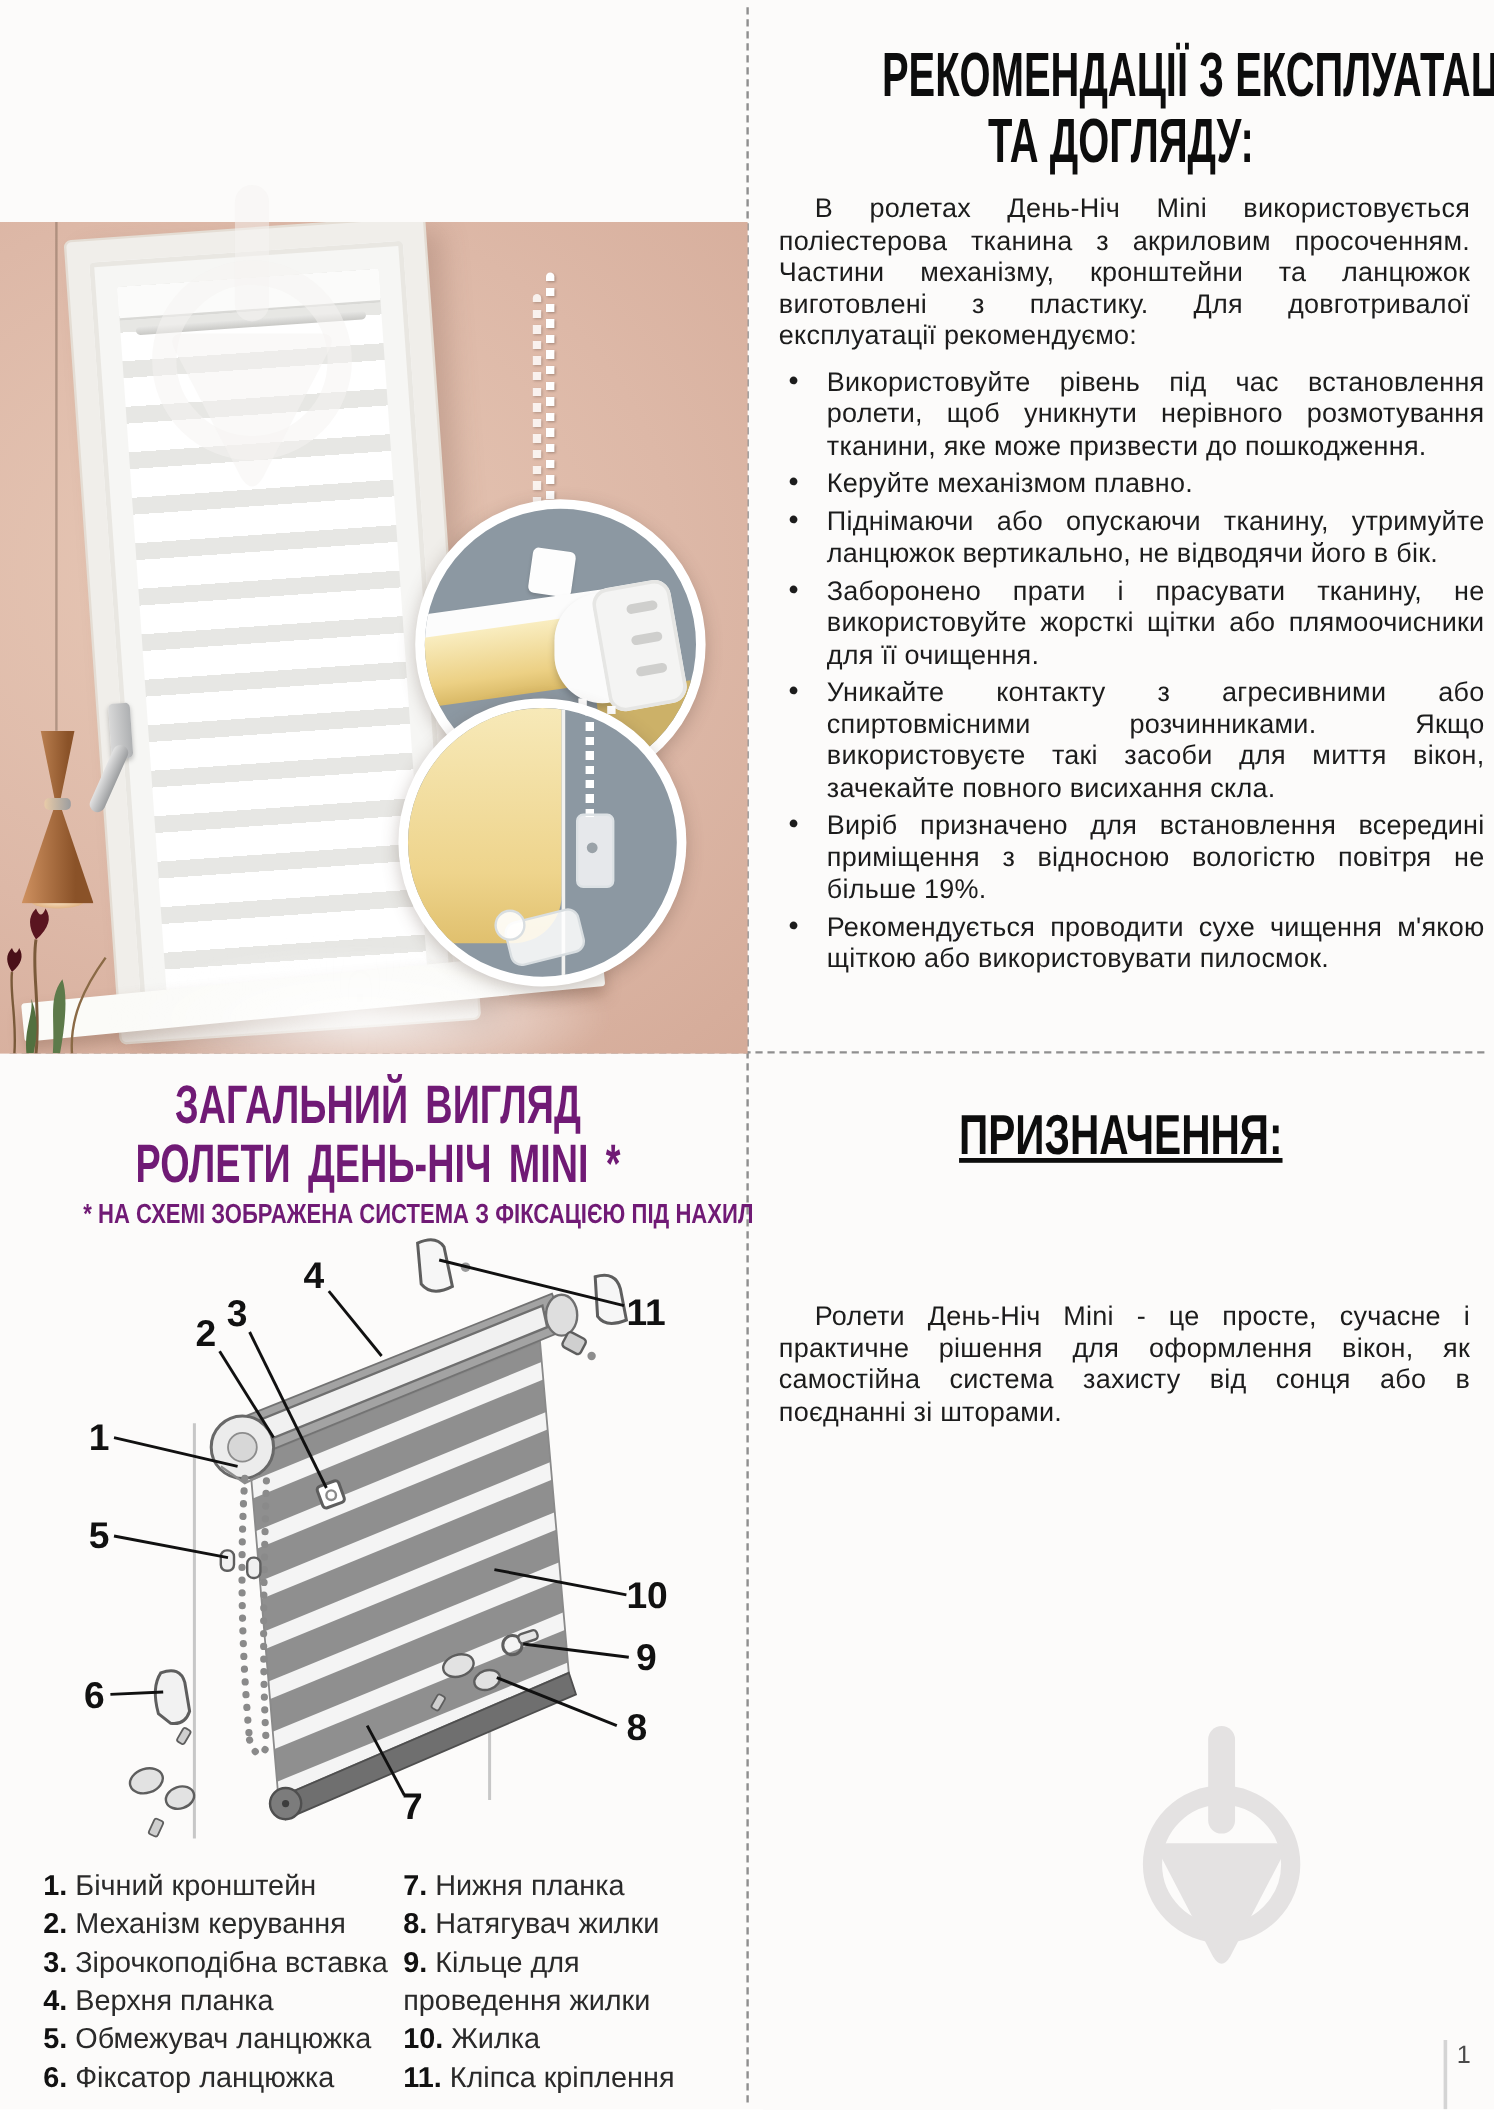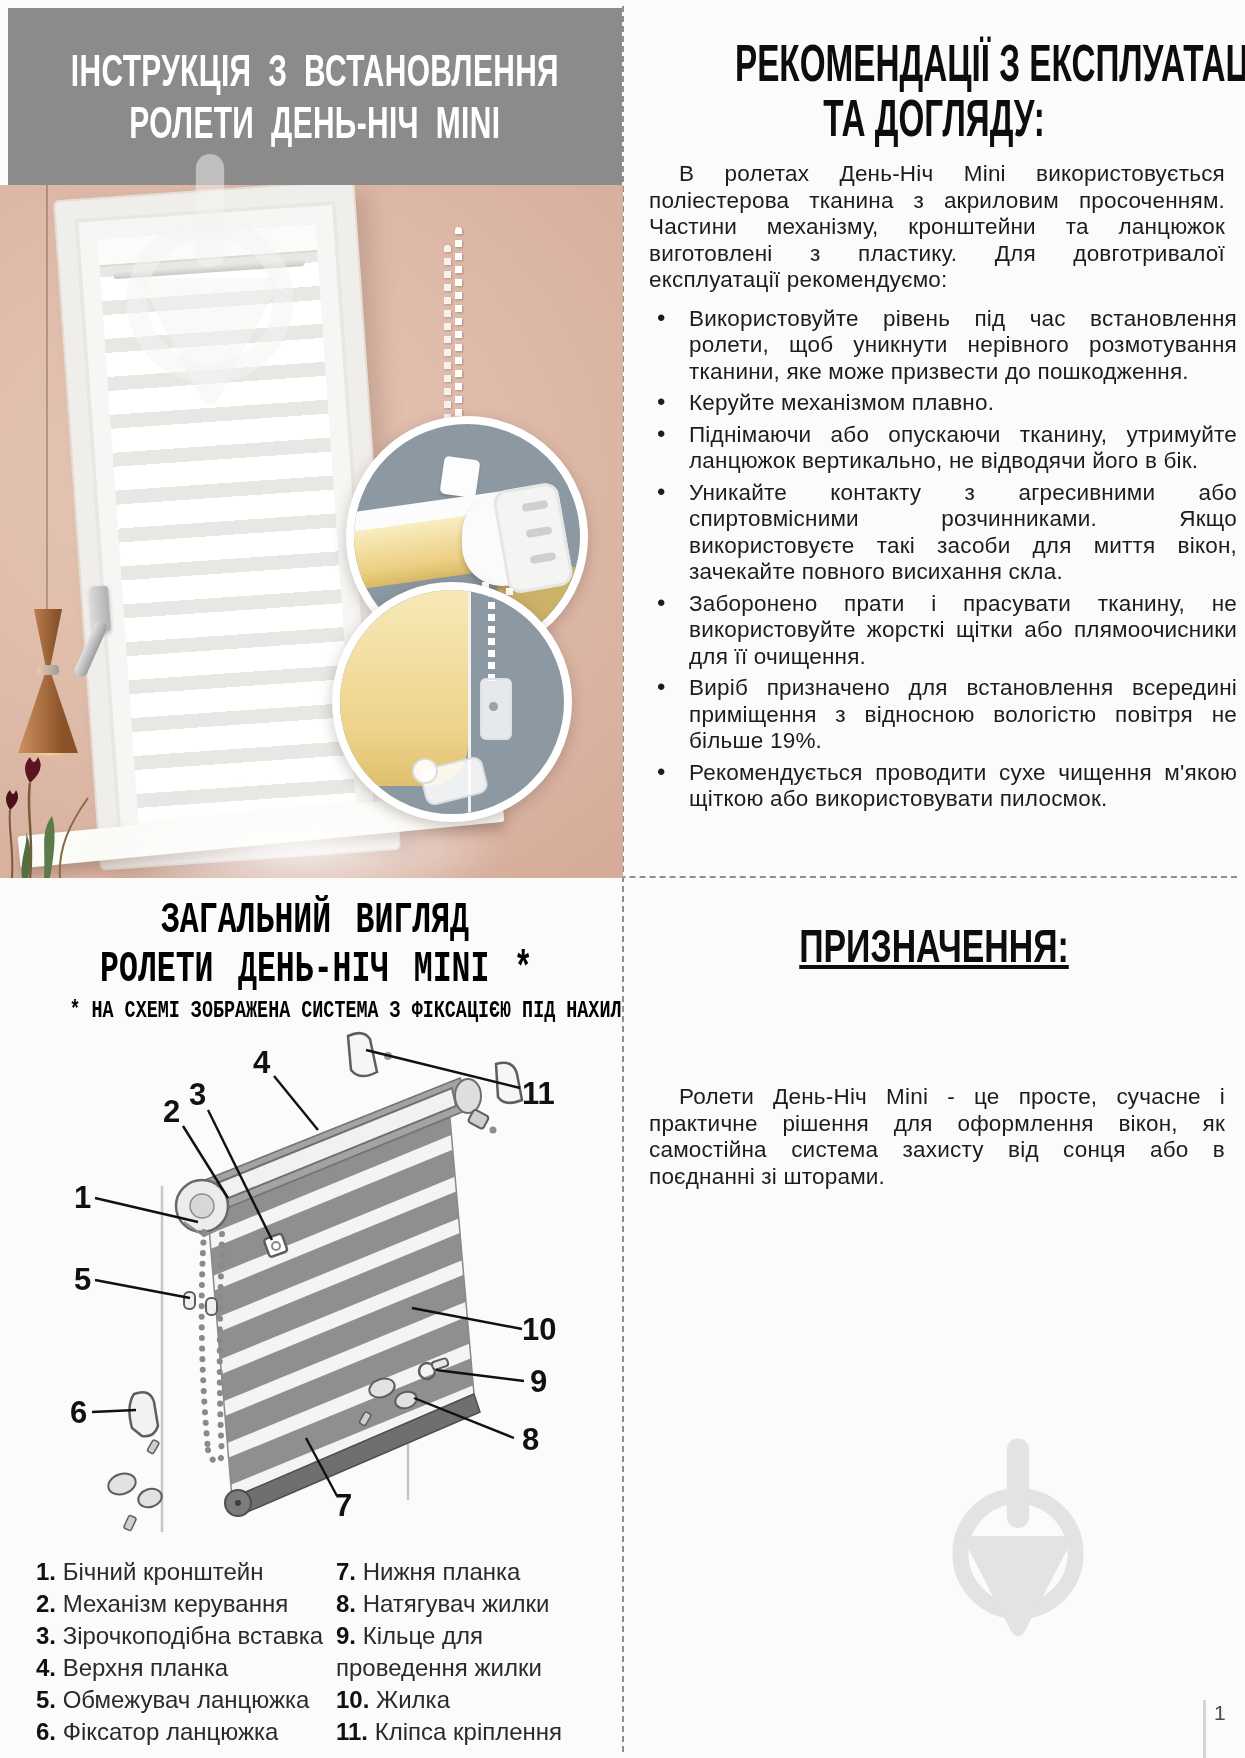--- a/index.html
+++ b/index.html
@@ -70,21 +70,21 @@
   .rec-body li{list-style:none;position:relative;margin-top:5px;}
   .rec-body li::before{content:"\2022";position:absolute;left:-32px;top:-1px;font-size:24px;}
 
   
   .purpose-title{top:918px;text-decoration:underline;}
   .purpose-title .cond-black{font-size:47px;}
   .purpose-body{top:1072px;}
   .purpose-body p + p{margin-top:0;}
 
   
-  .ov-titles{position:absolute;left:8px;top:896px;width:614px;text-align:center;color:#000000;font-family:Liberation Mono, monospace;}
+  .ov-titles{position:absolute;left:8px;top:896px;width:614px;text-align:center;color:#701a75;}
   .ov-line{font-weight:700;font-size:45px;line-height:49px;white-space:nowrap;transform:scaleX(0.70);
            transform-origin:50% 50%;word-spacing:8px;}
   .ov-note{font-weight:700;font-size:23px;line-height:30px;white-space:nowrap;transform:scaleX(0.80);
            transform-origin:50% 50%;margin-top:2px;}
   .diagram{position:absolute;left:50px;top:1026px;}
   .callout{font-weight:700;font-size:31px;fill:#111;font-family:"Liberation Sans","DejaVu Sans",sans-serif;}
   .parts{position:absolute;top:1556px;font-size:24px;line-height:32px;color:#2a2a2a;}
   .parts-left{left:36px;width:300px;}
   .parts-right{left:336px;width:250px;}
   .pnum{font-weight:700;color:#111;}
@@ -94,24 +94,20 @@
   .pageno{position:absolute;left:1214px;top:1701px;font-size:21px;color:#4a4a4a;}
 </style>
 </head>
 <body>
 
 <div class="page">
 
   <div class="vdash"></div>
   <div class="hdash"></div>
 
-  <div class="band">
-    <div class="band-title">ІНСТРУКЦІЯ З ВСТАНОВЛЕННЯ</div>
-    <div class="band-title">РОЛЕТИ ДЕНЬ-НІЧ MINI</div>
-  </div>
 
   <div class="photo">
     <div class="reveal"></div>
     <div class="frame">
       <div class="blind">
         <div class="cassette"></div>
         <div class="rod"></div>
       </div>
       <div class="handle-base"></div>
       <div class="handle-lever"></div>
@@ -179,22 +175,22 @@
   <div class="rec-title">
     <div class="cond-black">РЕКОМЕНДАЦІЇ З ЕКСПЛУАТАЦІЇ</div>
     <div class="cond-black">ТА ДОГЛЯДУ:</div>
   </div>
   <div class="body-text rec-body">
     <p>В ролетах День-Ніч Mini використовується поліестерова тканина з акриловим просоченням. Частини механізму, кронштейни та ланцюжок виготовлені з пластику. Для довготривалої експлуатації рекомендуємо:</p>
     <ul>
       <li>Використовуйте рівень під час встановлення ролети, щоб уникнути нерівного розмотування тканини, яке може призвести до пошкодження.</li>
       <li>Керуйте механізмом плавно.</li>
       <li>Піднімаючи або опускаючи тканину, утримуйте ланцюжок вертикально, не відводячи його в бік.</li>
+      <li>Заборонено прати і прасувати тканину, не використовуйте жорсткі щітки або плямоочисники для її очищення.</li>
       <li>Уникайте контакту з агресивними або спиртовмісними розчинниками. Якщо використовуєте такі засоби для миття вікон, зачекайте повного висихання скла.</li>
-      <li>Заборонено прати і прасувати тканину, не використовуйте жорсткі щітки або плямоочисники для її очищення.</li>
       <li>Виріб призначено для встановлення всередині приміщення з відносною вологістю повітря не більше 19%.</li>
       <li>Рекомендується проводити сухе чищення м'якою щіткою або використовувати пилосмок.</li>
     </ul>
   </div>
 
   <div class="ov-titles">
     <div class="ov-line">ЗАГАЛЬНИЙ ВИГЛЯД</div>
     <div class="ov-line">РОЛЕТИ ДЕНЬ-НІЧ MINI *</div>
     <div class="ov-note">* НА СХЕМІ ЗОБРАЖЕНА СИСТЕМА З ФІКСАЦІЄЮ ПІД НАХИЛ</div>
   </div>

